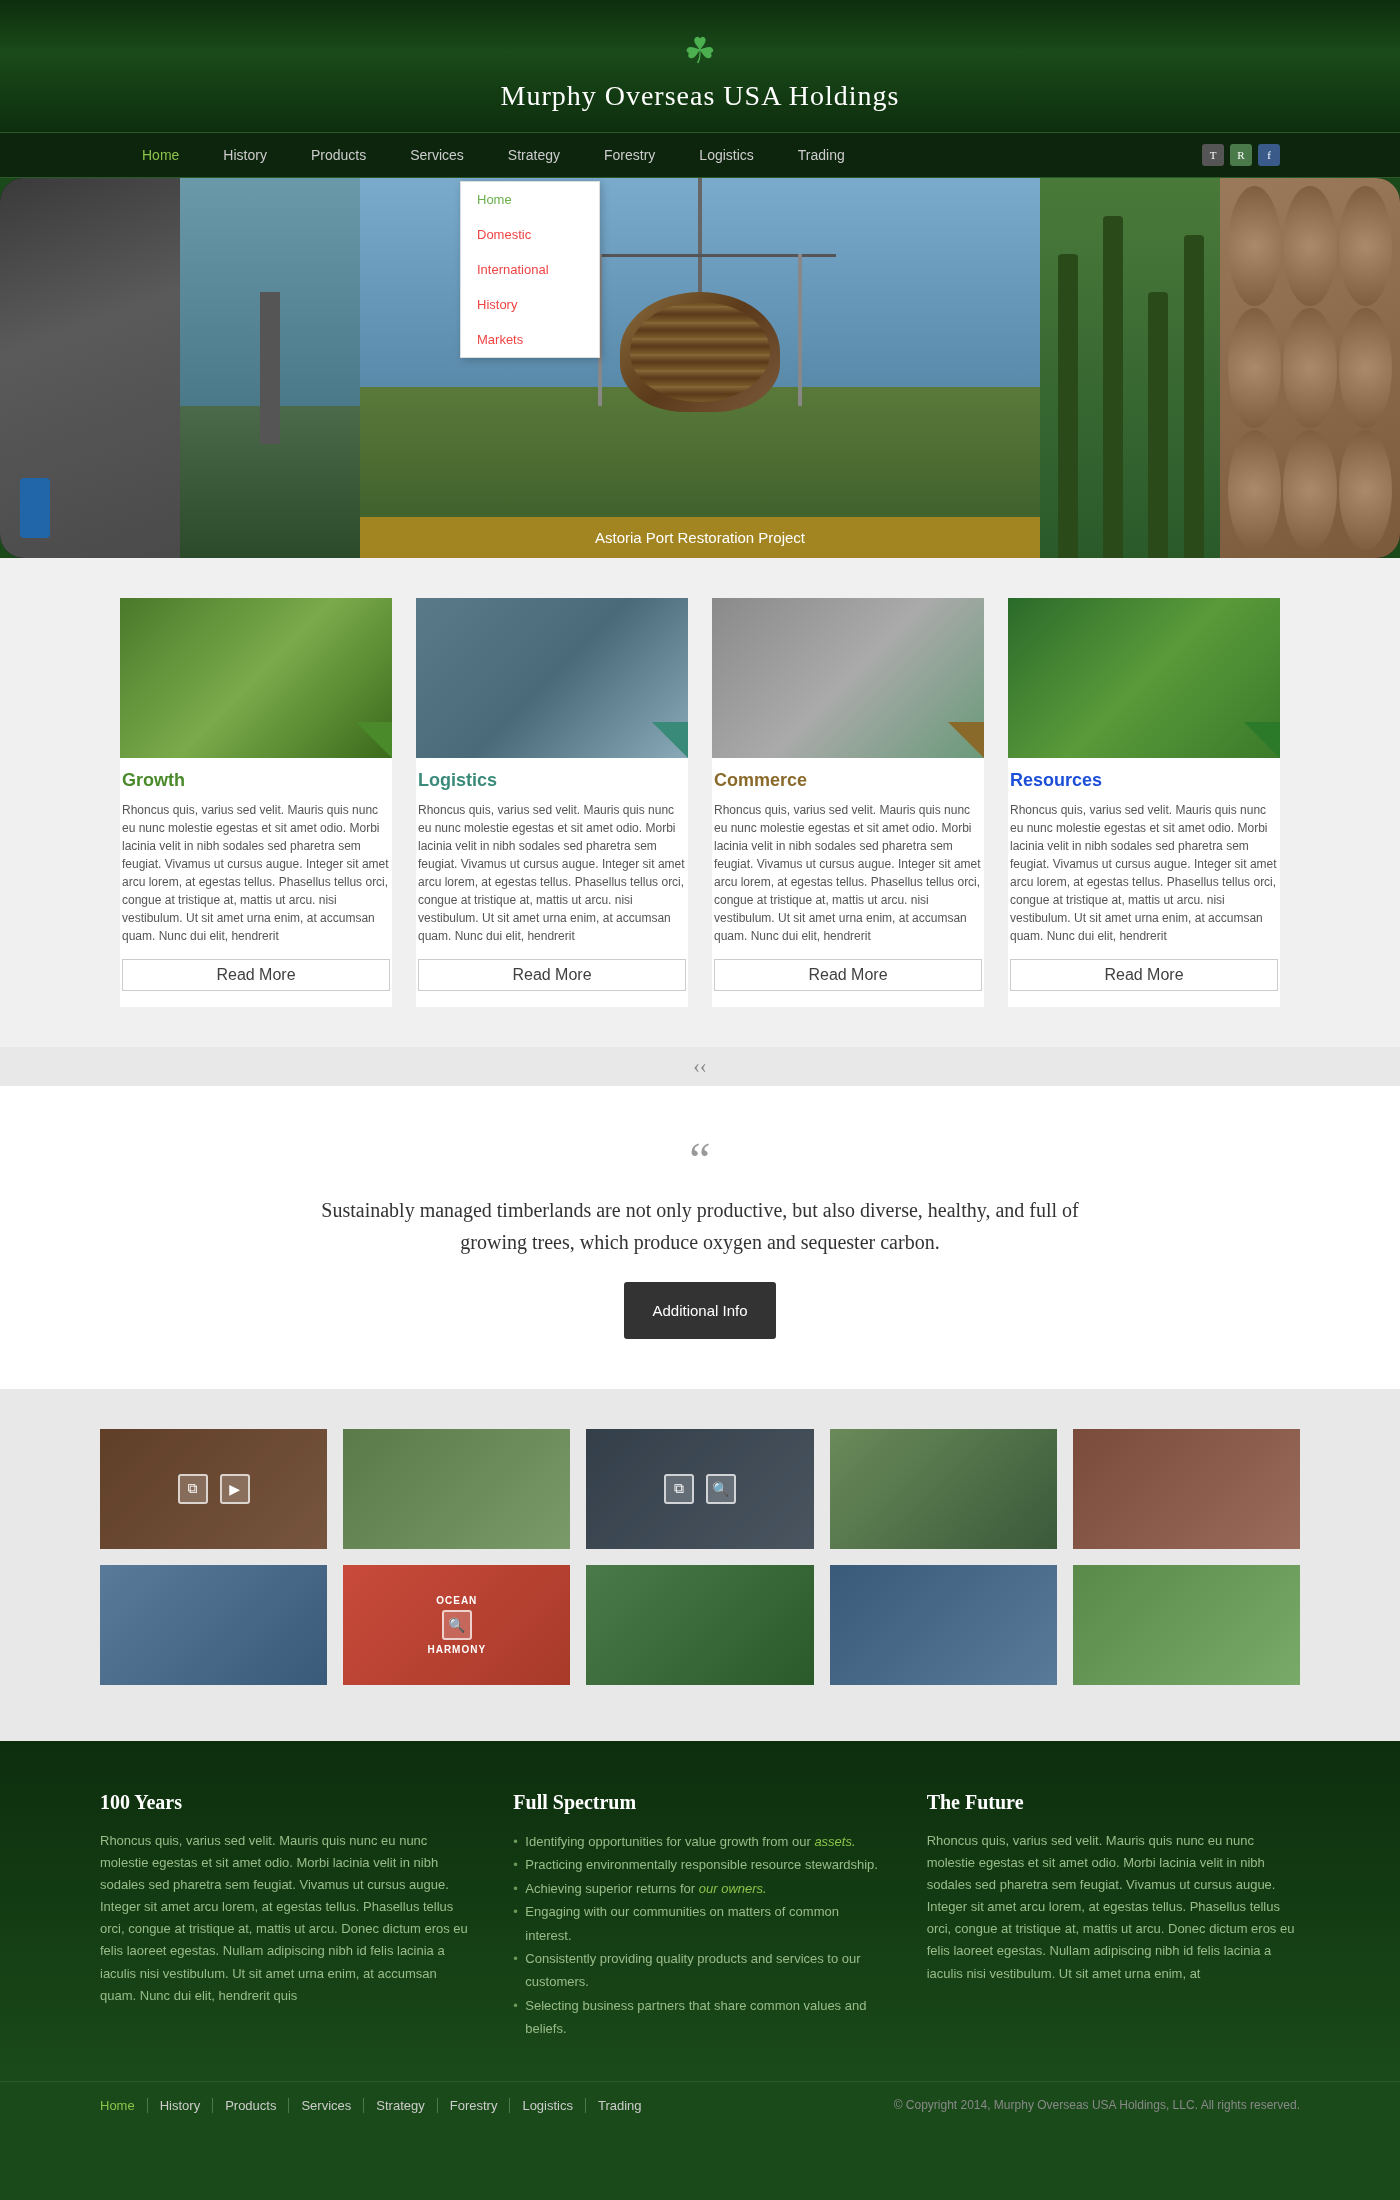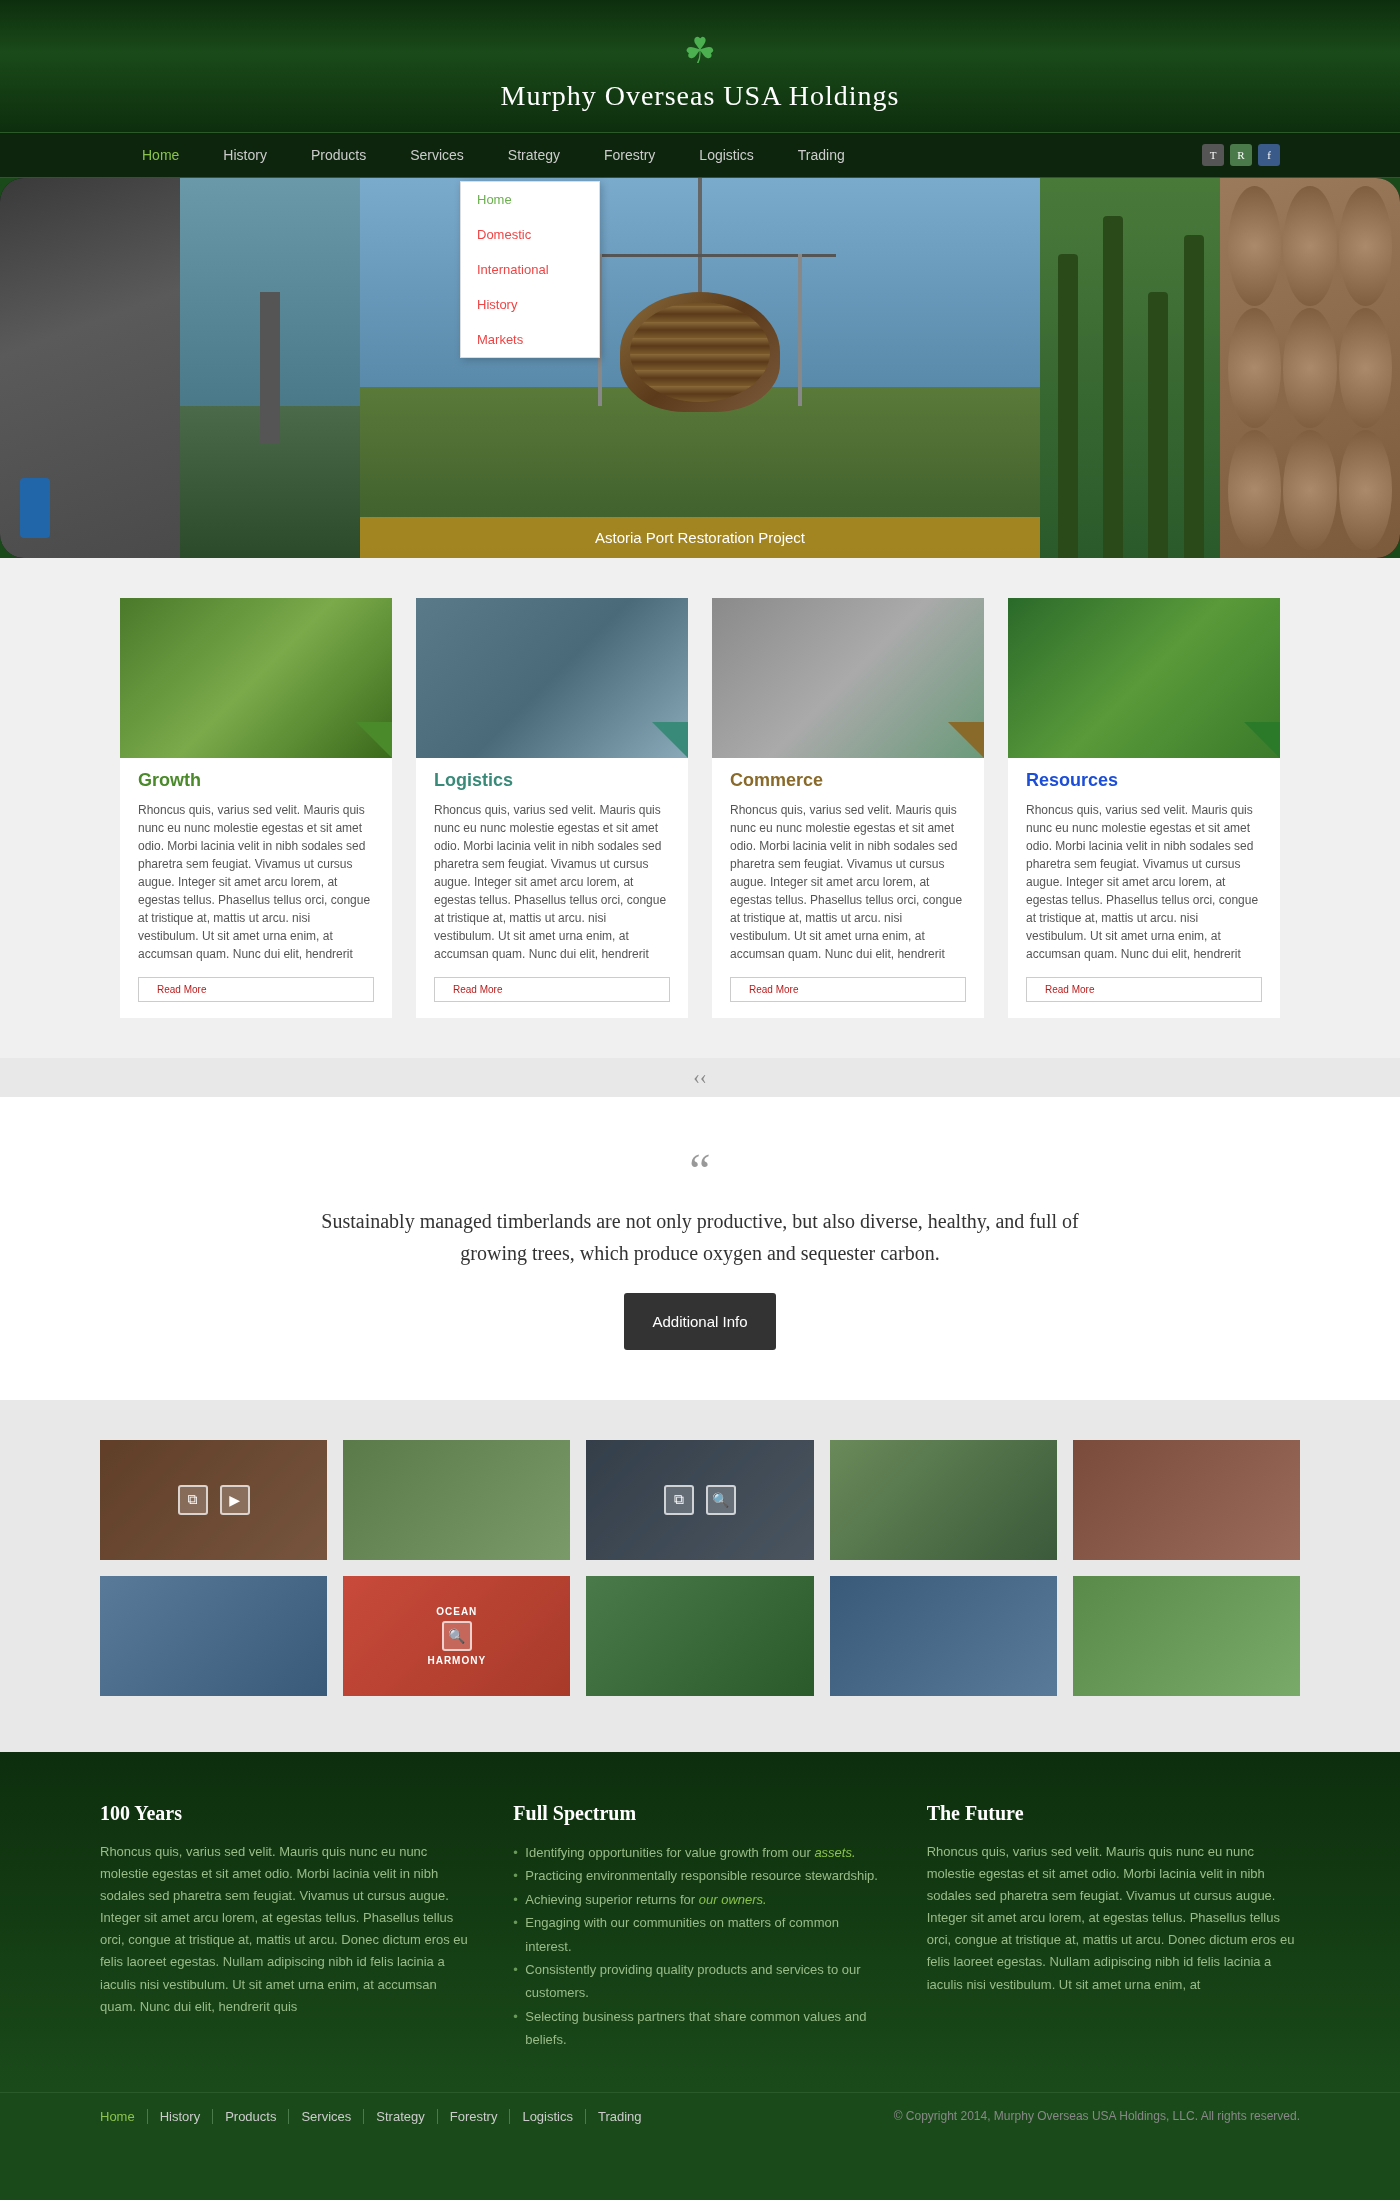--- a/index.html
+++ b/index.html
@@ -142,46 +142,47 @@
       background: #fff;
       position: relative;
     }
     .card-img-placeholder {
       width: 100%; height: 160px;
     }
     .card-img-placeholder.trees { background: linear-gradient(135deg, #4a7a2a, #7aaa4a, #3a6a1a); }
     .card-img-placeholder.port { background: linear-gradient(135deg, #5a7a8a, #4a6a7a, #8aaaba); }
     .card-img-placeholder.commerce { background: linear-gradient(135deg, #8a8a8a, #aaaaaa, #6a9a7a); }
     .card-img-placeholder.forest { background: linear-gradient(135deg, #2a6a2a, #5a9a3a, #3a7a2a); }
-    .card-body { padding: 12px 18px 16px; }
+    .card-body { padding: 12px 2px 16px; }
     .card-title {
       font-size: 18px;
       font-family: Arial, sans-serif;
       font-weight: bold;
       margin-bottom: 10px;
     }
     .card-title.green { color: #4a8a2a; }
     .card-title.teal { color: #3a8a7a; }
     .card-title.orange { color: #8a6a2a; }
     .card-title.darkgreen { color: #1d4ed8; }
     .card-text {
       font-size: 12px;
       color: #555;
       line-height: 1.5;
       margin-bottom: 14px;
       font-family: Arial, sans-serif;
     }
     .read-more-btn {
       display: block;
+      text-align: center;
       margin: 0 auto;
       background: #fff;
       border: 1px solid #ccc;
-      color: #b91c1c;
+      color: #404040;
       padding: 6px 18px;
-      font-size: 10px;
+      font-size: 16px;
       font-family: Arial, sans-serif;
       cursor: pointer;
       text-decoration: none;
     }
 
     
     .quote-section {
       background: #fff;
       padding: 50px 120px;
       text-align: center;

